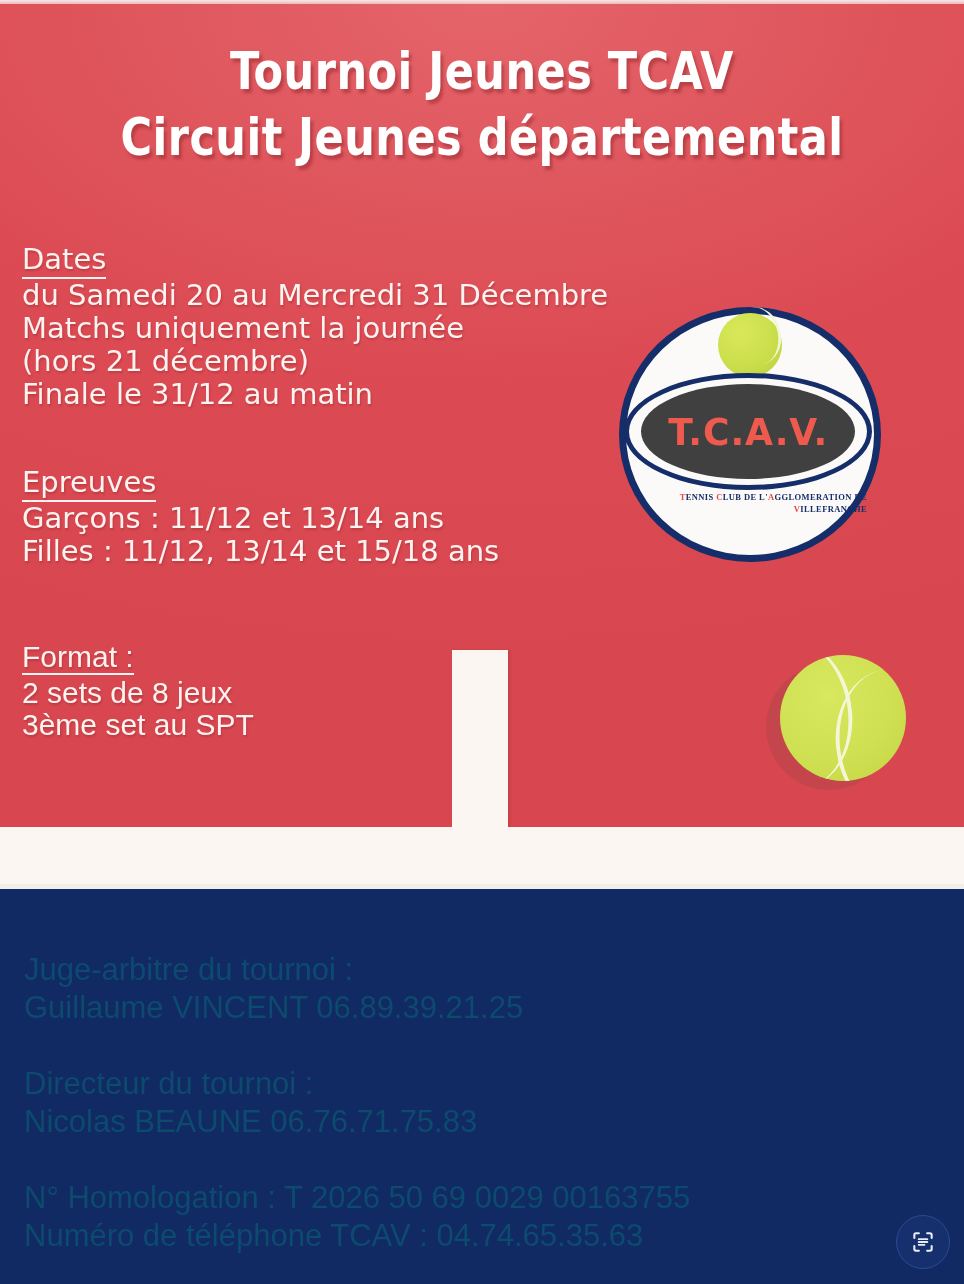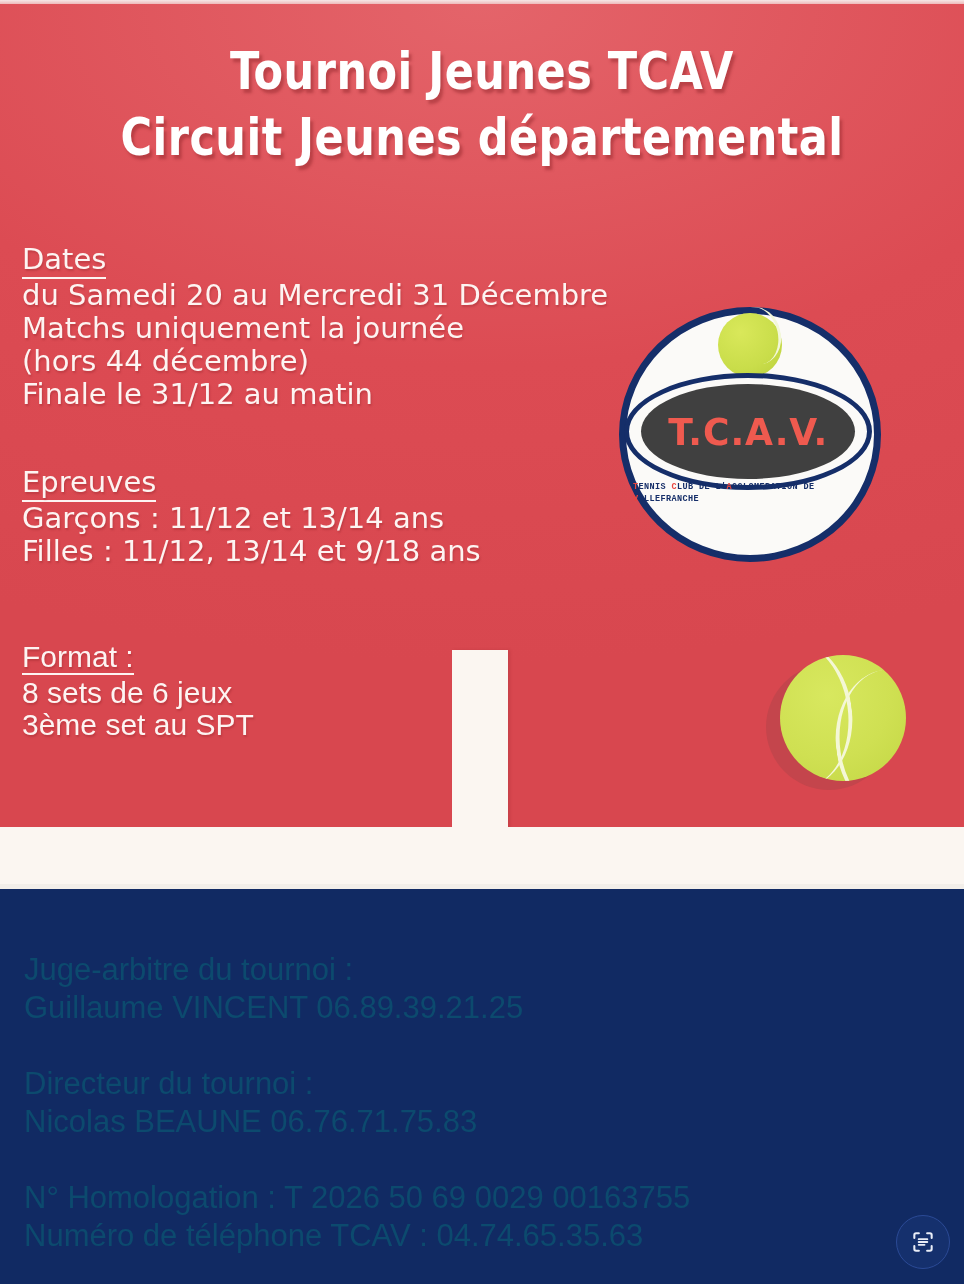--- a/index.html
+++ b/index.html
@@ -200,25 +200,25 @@
     font-family: "DejaVu Sans", sans-serif;
     font-weight: 700;
     font-size: 38px;
     letter-spacing: 1px;
     color: #ef5a4f;
     transform: scaleX(0.95);
   }
   .logo-caption {
     position: absolute;
     left: 14px;
-    top: 174px;
+    top: 184px;
     width: 234px;
-    text-align: left;
+    text-align: right;
     z-index: 5;
-    font-family: Liberation Mono, monospace;
+    font-family: Liberation Serif, serif;
     font-weight: 700;
     font-size: 8.5px;
     line-height: 12px;
     letter-spacing: 0.4px;
     color: #152e69;
   }
   .logo-caption .hi { color: #e8463f; }
 
   
   .ball-wrap {
@@ -303,33 +303,33 @@
 
   <div class="title-block">
     <div class="title-line">Tournoi Jeunes TCAV</div>
     <div class="title-line">Circuit Jeunes départemental</div>
   </div>
 
   <div class="rtext blk-dates">
     <div><span class="hdg">Dates </span></div>
     <div>du Samedi 20 au Mercredi 31 Décembre</div>
     <div>Matchs uniquement la journée</div>
-    <div>(hors 44 décembre)</div>
+    <div>(hors 21 décembre)</div>
     <div>Finale le 31/12 au matin</div>
   </div>
 
   <div class="rtext blk-epreuves">
     <div><span class="hdg">Epreuves</span></div>
     <div>Garçons : 11/12 et 13/14 ans</div>
-    <div>Filles : 11/12, 13/14 et 9/18 ans</div>
+    <div>Filles : 11/12, 13/14 et 15/18 ans</div>
   </div>
 
   <div class="rtext blk-format">
     <div><span class="hdg">Format :</span></div>
-    <div class="fl">8 sets de 6 jeux</div>
+    <div class="fl">2 sets de 8 jeux</div>
     <div class="fl">3ème set au SPT</div>
   </div>
 
   <div class="logo">
     <div class="logo-outer"></div>
     <div class="logo-ball"></div>
     <div class="logo-band-outer"></div>
     <div class="logo-band">
       <span>T.C.A.V.</span>
     </div>

